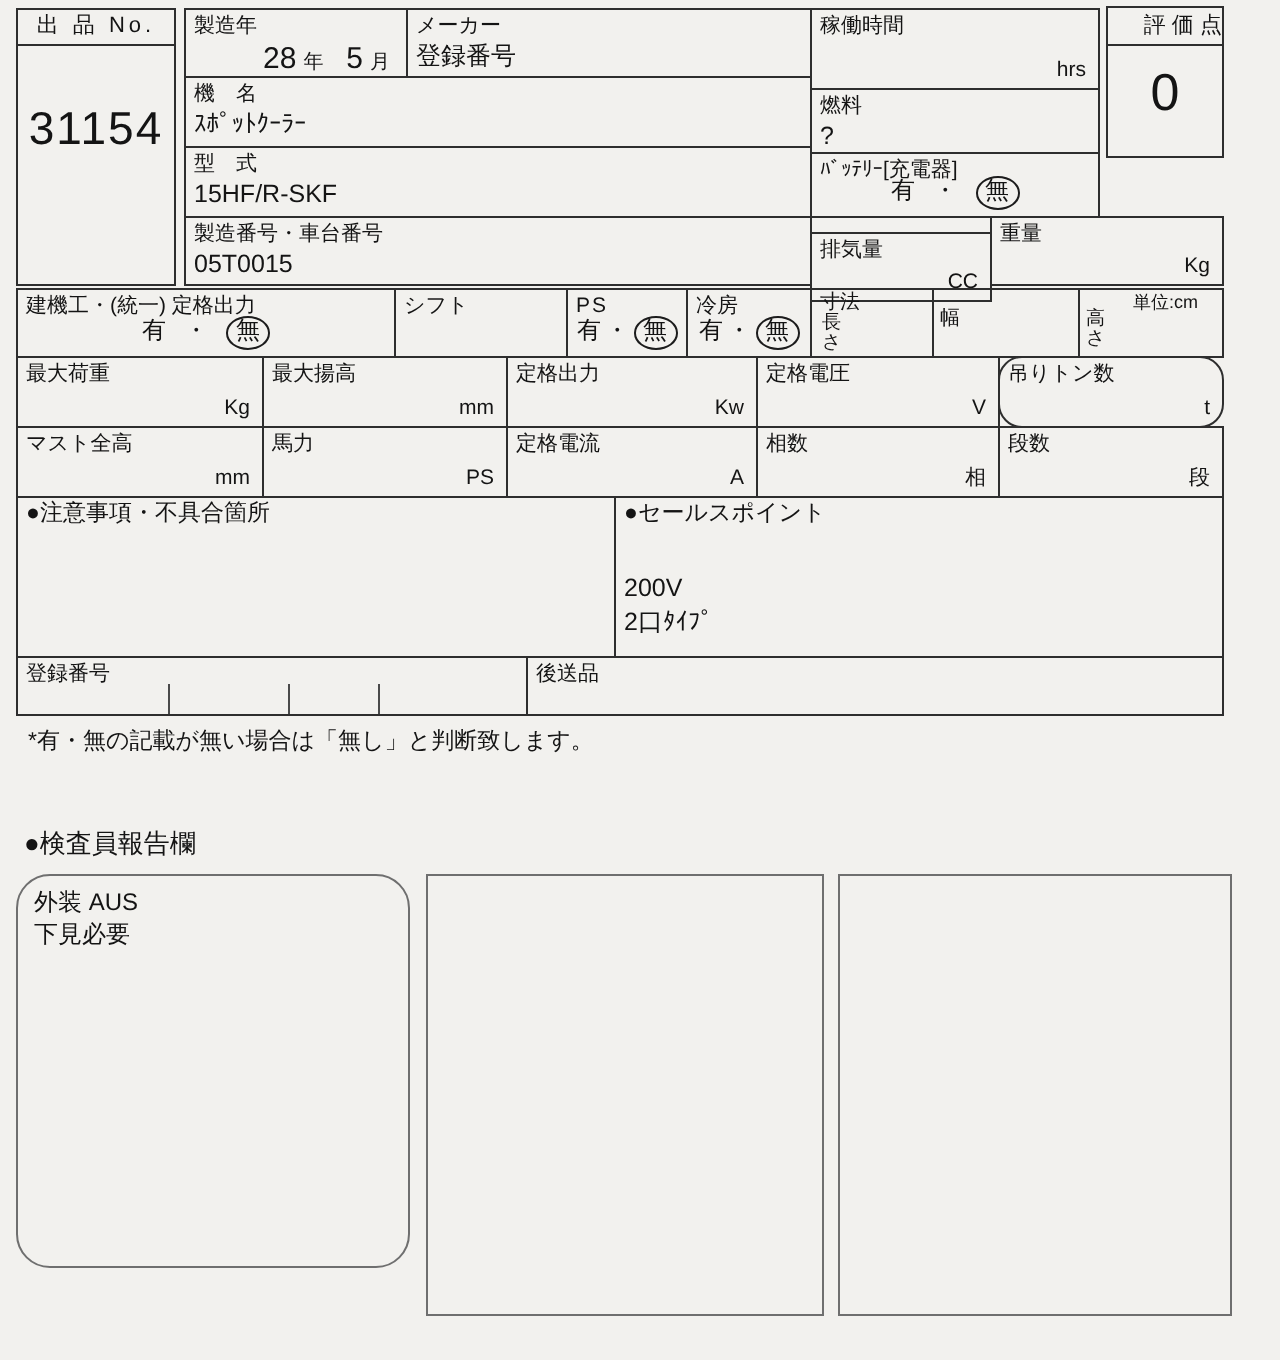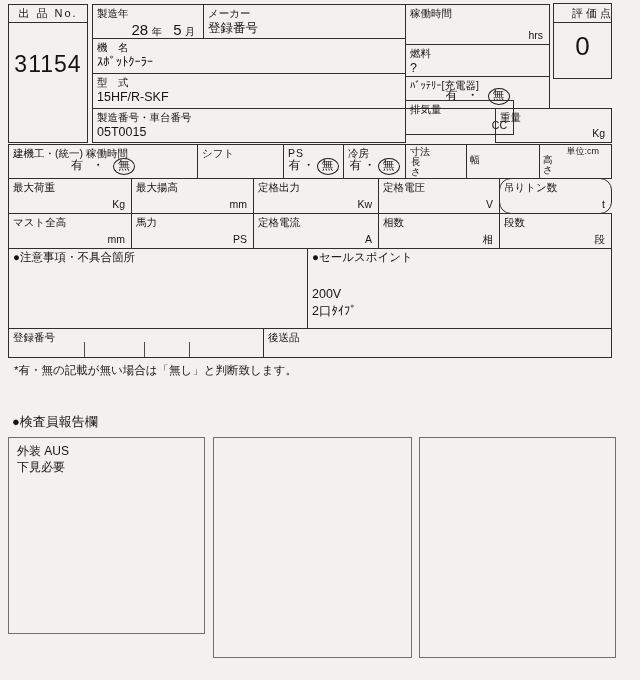--- a/index.html
+++ b/index.html
@@ -111,37 +111,37 @@
     <span class="center-val">
       <span>有</span><span class="sep-wide">・</span><span class="circ">無</span>
     </span>
   </div>
 
   <div class="cell" style="left:92px;top:108px;width:314px;height:35px;">
     <span class="lbl">製造番号・車台番号</span>
     <span class="val">05T0015</span>
   </div>
 
-  <div class="cell" style="left:405px;top:100px;width:109px;height:35px;">
+  <div class="cell" style="left:405px;top:116px;width:91px;height:35px;">
     <span class="lbl">排気量</span>
     <span class="unit">CC</span>
   </div>
 
   <div class="cell" style="left:495px;top:108px;width:117px;height:35px;">
     <span class="lbl">重量</span>
     <span class="unit">Kg</span>
   </div>
 
   <div class="cell" id="score-box" style="left:553px;top:3px;width:59px;height:76px;">
     <span class="hdr">評 価 点</span>
     <span class="num">0</span>
   </div>
 
   <div class="cell" style="left:8px;top:144px;width:190px;height:35px;">
-    <span class="lbl">建機工・(統一) 稼働時間</span>
+    <span class="lbl">建機工・(統一) 定格出力</span>
     <span class="center-val">
       <span>有</span><span class="sep-wide">・</span><span class="circ">無</span>
     </span>
   </div>
 
   <div class="cell" style="left:197px;top:144px;width:87px;height:35px;">
     <span class="lbl">シフト</span>
   </div>
 
   <div class="cell" style="left:283px;top:144px;width:61px;height:35px;">
@@ -226,20 +226,20 @@
     <div class="tick" style="left:180px;"></div>
   </div>
   <div class="cell" style="left:263px;top:328px;width:349px;height:30px;">
     <span class="lbl">後送品</span>
   </div>
 
   <div class="note" style="left:14px;top:363px;">*有・無の記載が無い場合は「無し」と判断致します。</div>
 
   <div class="note" style="left:12px;top:413px;font-size:13px;">●検査員報告欄</div>
 
-  <div class="insp-box" style="left:8px;top:437px;width:197px;height:197px;">
+  <div class="insp-box" style="left:8px;top:437px;width:197px;height:197px;border-radius:17px;">
     <div>外装 AUS</div>
     <div>下見必要</div>
   </div>
   <div class="insp-box" style="left:213px;top:437px;width:199px;height:221px;"></div>
   <div class="insp-box" style="left:419px;top:437px;width:197px;height:221px;"></div>
 
 </div>
 
 </body></html>

